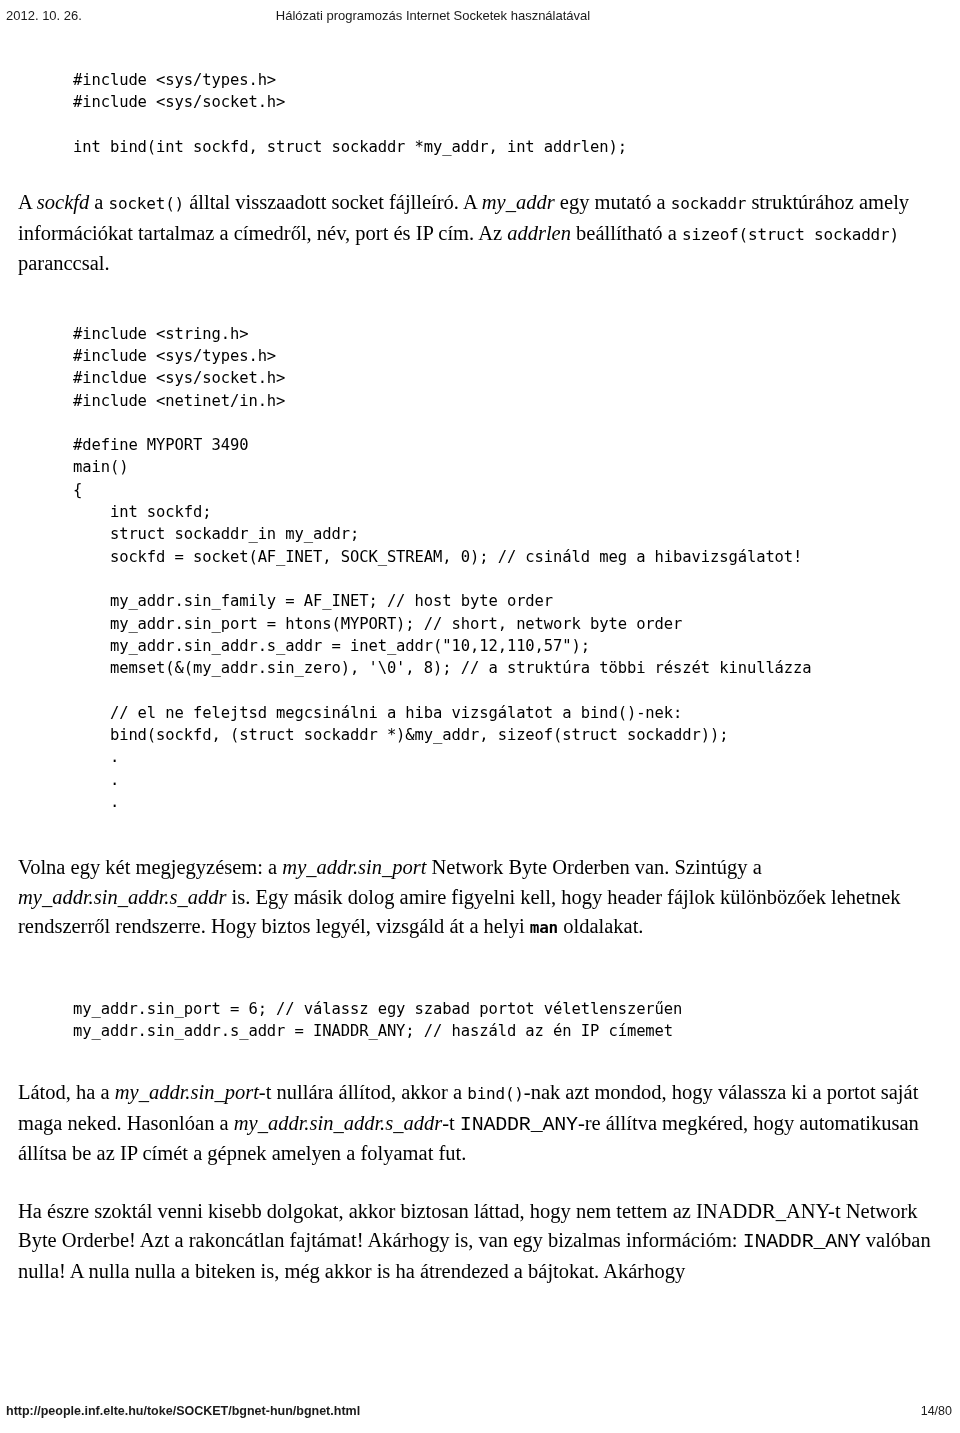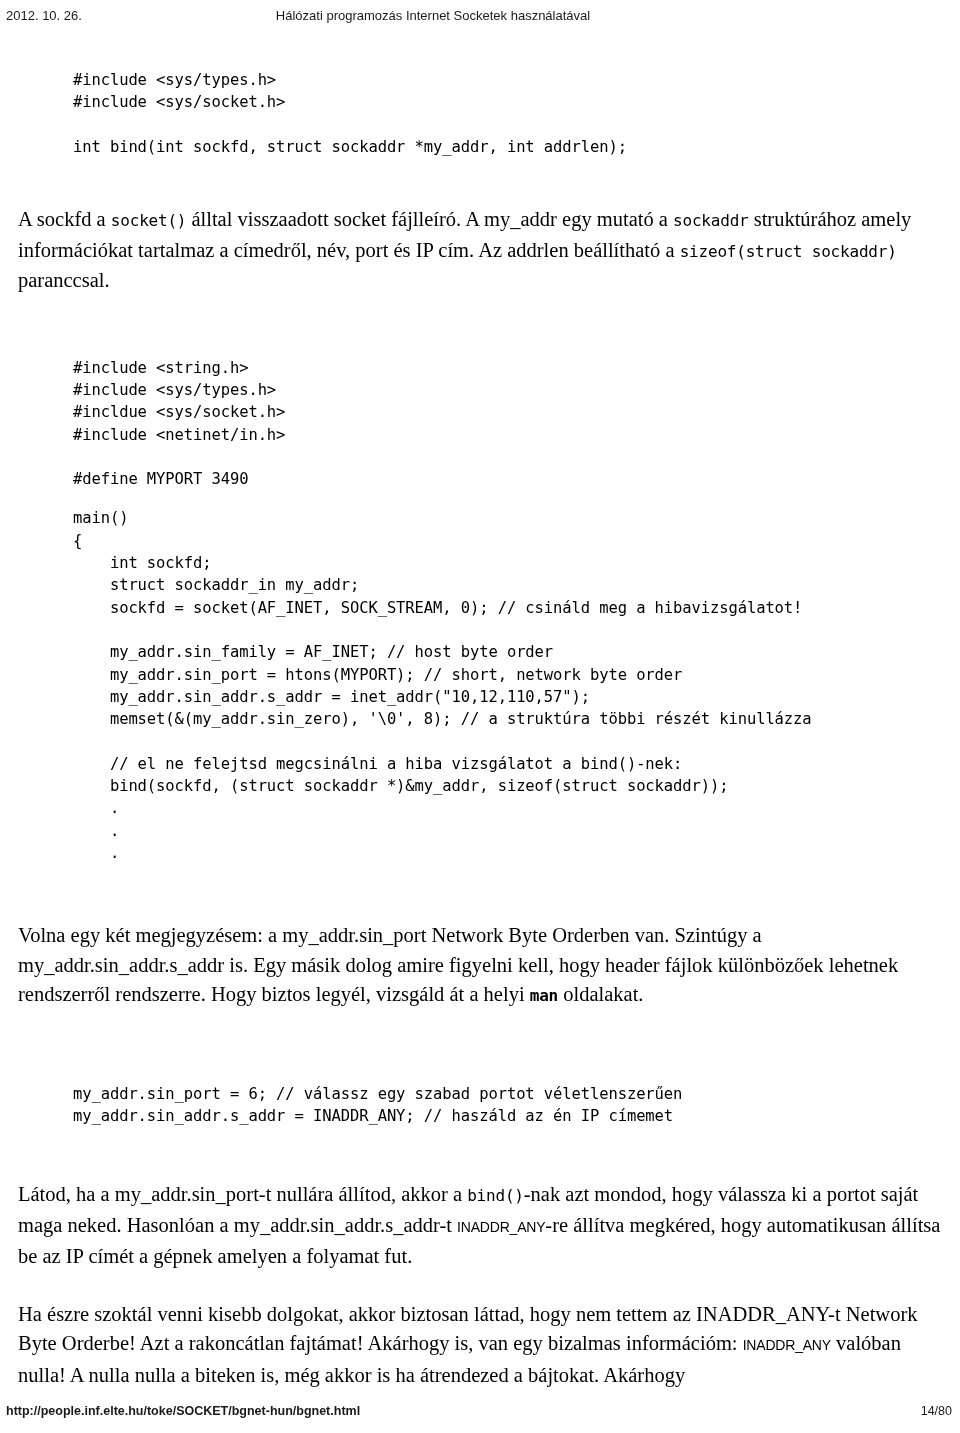--- a/index.html
+++ b/index.html
@@ -84,21 +84,21 @@
     width: 928px;
   }
 
   
   .code {
     font-family: "DejaVu Sans Mono", "Liberation Mono", monospace;
     font-size: 15.5px;
     line-height: 22.3px;
     white-space: pre;
     color: #000000;
-    margin: 17px;
+    margin: 0;
     padding: 0;
     letter-spacing: -0.1px;
   }
   .code-block {
     margin-left: 55px;
   }
 
   
   .sp-codeblock-1 { margin-top: 7px; }
   .sp-after-code1 { height: 30px; }
@@ -115,36 +115,37 @@
     font-family: "Liberation Serif", "DejaVu Serif", serif;
     font-size: 20.5px;
     line-height: 29.5px;
     margin: 0;
     padding: 0;
     text-align: left;
     color: #000000;
   }
 
   .it {
+    font-style: italic;
     margin-top: 32px;
   }
   .mono {
     font-family: "DejaVu Sans Mono", "Liberation Mono", monospace;
     font-size: 16px;
     letter-spacing: -0.2px;
   }
   .mono-b {
     font-family: "DejaVu Sans Mono", "Liberation Mono", monospace;
     font-size: 16px;
     font-weight: bold;
     letter-spacing: -0.2px;
   }
   .mono-sm {
-    font-family: Liberation Sans, sans-serif;
-    font-size: 14px;
+    font-family: Liberation Mono, monospace;
+    font-size: 20px;
     letter-spacing: -0.2px;
   }
 </style>
 </head>
 <body>
 
 <div class="page">
 
   <div class="pg-header">
     <span class="hdr-date">2012. 10. 26.</span>

